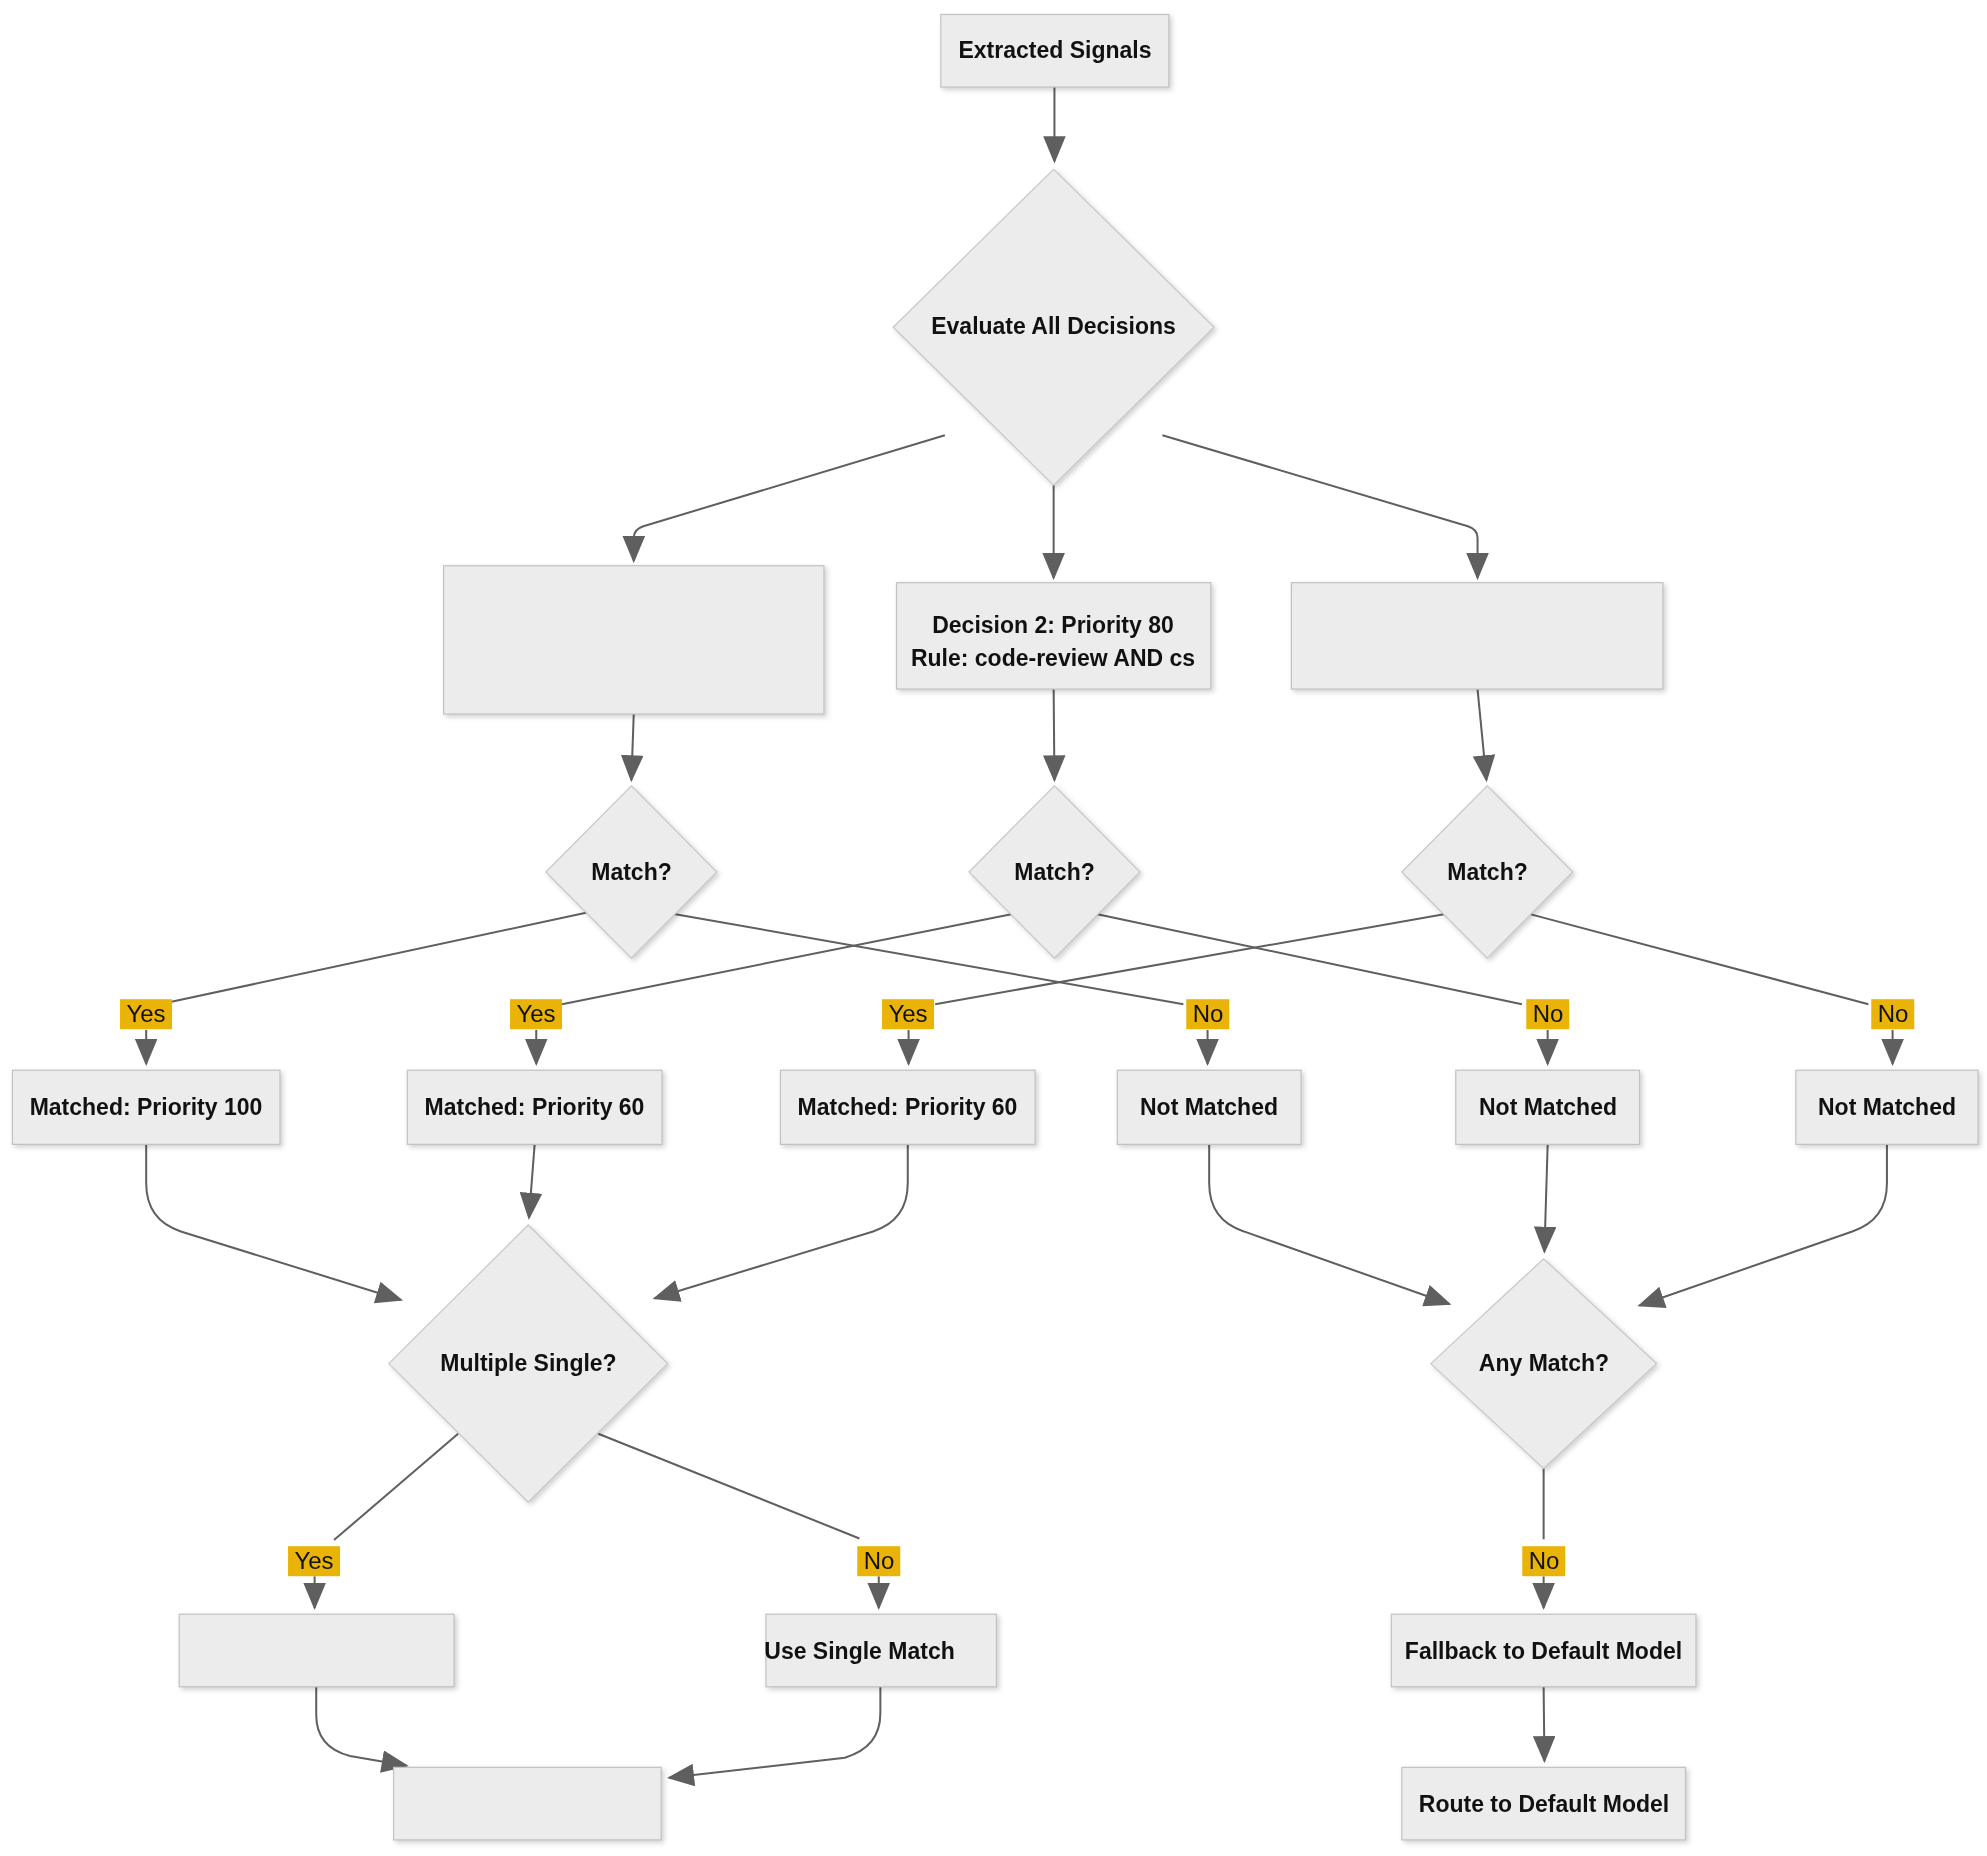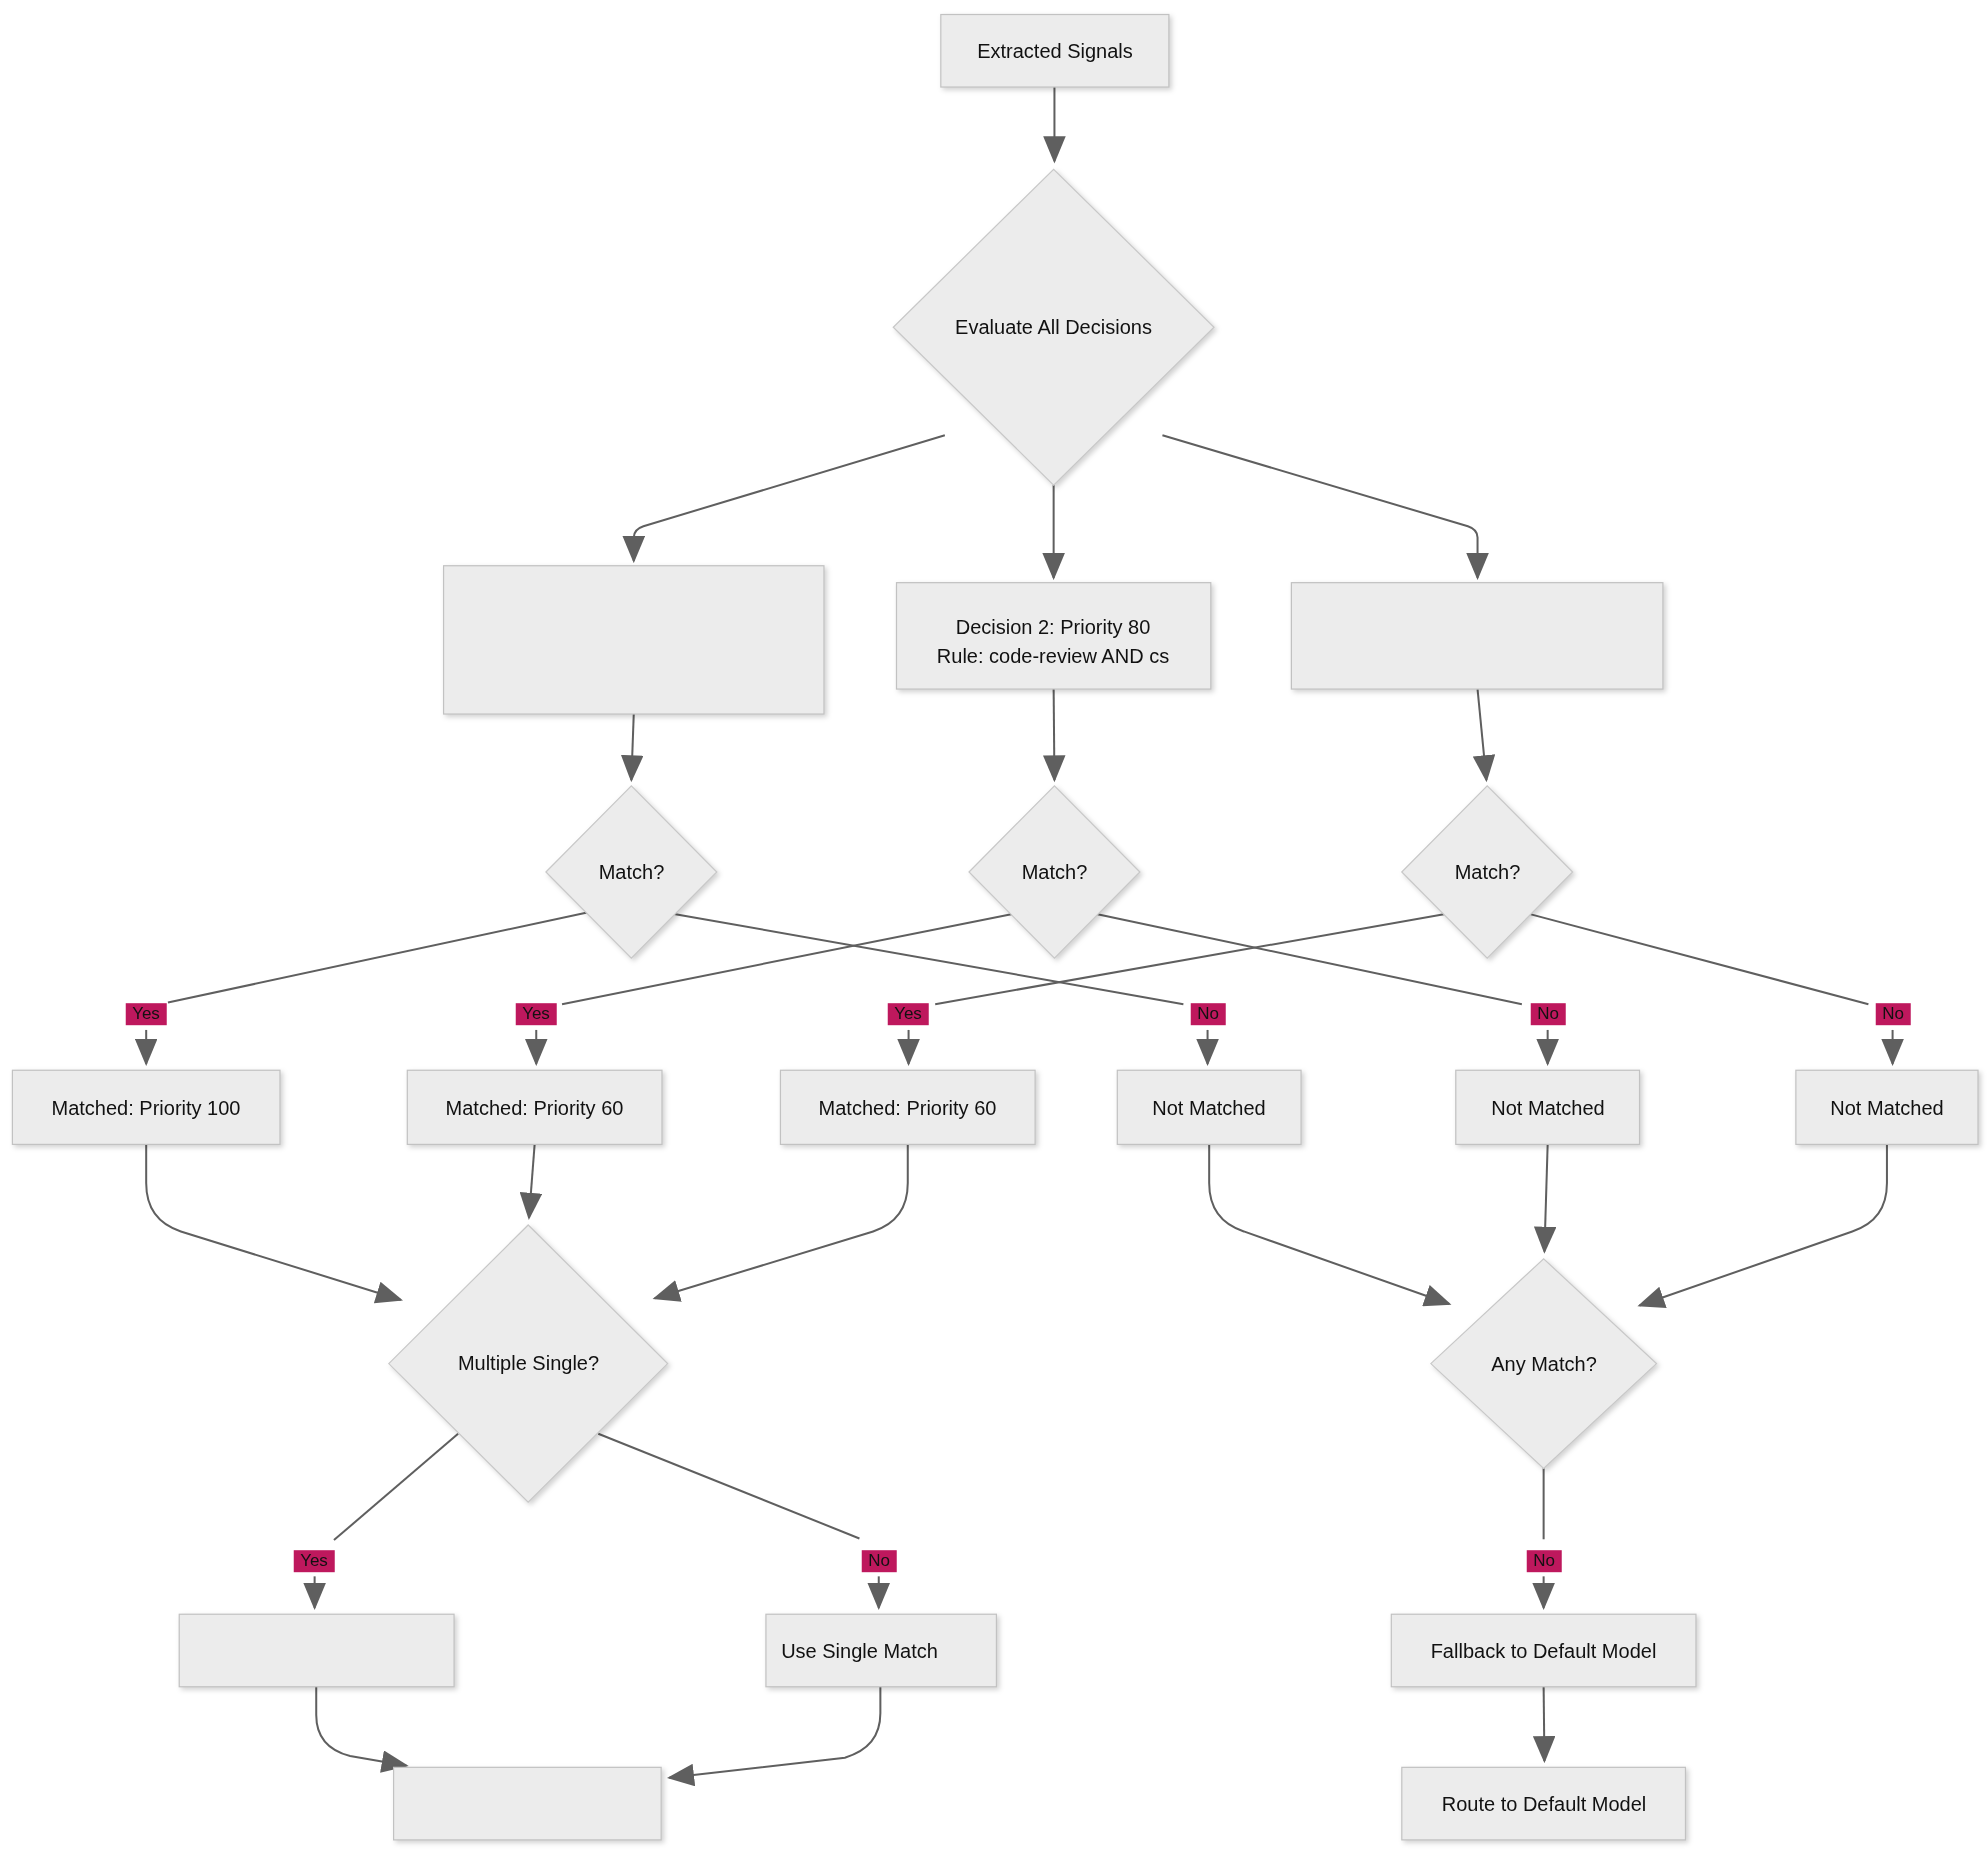--- a/index.html
+++ b/index.html
@@ -13,26 +13,26 @@
     overflow:hidden;
   }
   svg.layer{position:absolute;left:0;top:0;}
   .edge{stroke:#5f5f5f;stroke-width:2.5;fill:none;}
   .shape-rect{fill:#ececec;stroke:#c2c2c2;stroke-width:1.5;filter:drop-shadow(3px 3px 3px rgba(0,0,0,0.18));}
   .shape-diamond{fill:#ececec;stroke:#c8c8c8;stroke-width:1.5;filter:drop-shadow(3px 3px 3px rgba(0,0,0,0.18));}
   .nlabel{
     position:absolute;
     display:flex;align-items:center;justify-content:center;
     text-align:center;white-space:pre-line;
-    font-size:20px;line-height:1.45;color:#111111;
+    font-size:23px;line-height:1.45;color:#111111;font-weight:bold;
   }
   .elabel{
     position:absolute;transform:translate(-50%,-50%);
-    background:#be185d;padding:0.8px 6.4px;
-    font-size:17px;color:#111111;white-space:nowrap;
+    background:#eab308;padding:0.8px 6.4px;
+    font-size:24px;color:#111111;white-space:nowrap;
   }
 </style>
 </head>
 <body>
 
 <div class="canvas">
 
   <svg class="layer" width="1988" height="1856" viewBox="0 0 2466 2303">
     <defs>
       <marker id="arrow" viewBox="0 0 12 10" refX="11" refY="5" markerWidth="34" markerHeight="28" markerUnits="userSpaceOnUse" orient="auto">

